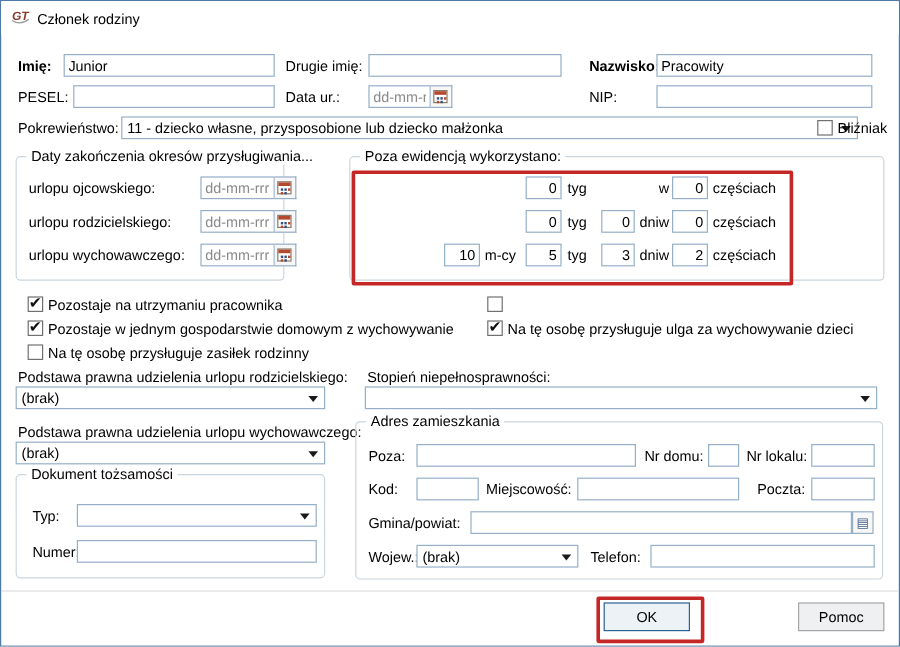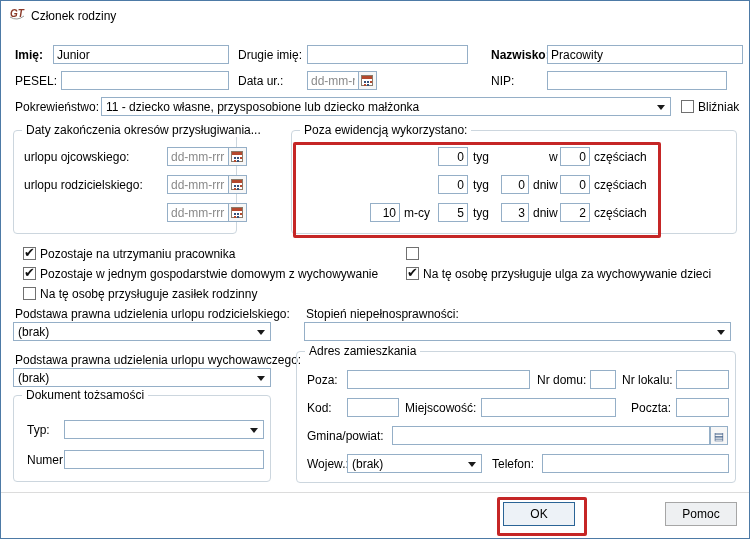--- a/index.html
+++ b/index.html
@@ -63,52 +63,53 @@
       </svg>
     </span>
     <span class="title">Członek rodziny</span>
   </div>
 
   <span class="lbl b" style="left:14px;top:47px">Imię:</span>
   <input class="inp" style="left: 52px; top: 44px; width: 176px;" value="Junior">
   <span class="lbl" style="left:237px;top:47px">Drugie imię:</span>
   <input class="inp" style="left: 306px; top: 44px; width: 161px;" value="">
   <span class="lbl b" style="left:490px;top:47px">Nazwisko:</span>
-  <input class="inp" style="left: 546px; top: 44px; width: 196px;" value="Pracowity">
+  <input class="inp" style="left: 546px; top: 44px; width: 180px;" value="Pracowity">
 
   <span class="lbl" style="left:14px;top:73px">PESEL:</span>
   <input class="inp" style="left: 60px; top: 70px; width: 168px;" value="">
   <span class="lbl" style="left:237px;top:73px">Data ur.:</span>
   <input class="inp" style="left: 306px; top: 70px; width: 52px;" placeholder="dd-mm-rrrr">
   <button class="cal-btn" style="left:358px;top:70px">
     <span class="cal-icon"></span>
   </button>
   <span class="lbl" style="left:490px;top:73px">NIP:</span>
   <input class="inp" style="left: 546px; top: 70px; width: 180px;" value="">
 
   <span class="lbl" style="left:14px;top:99px">Pokrewieństwo:</span>
-  <div class="combo" style="left:100px;top:96px;width:570px">
+  <div class="combo" style="left:100px;top:96px;width:614px">
     <span class="combo-val">11 - dziecko własne, przysposobione lub dziecko małżonka</span>
     <span class="combo-arrow"></span>
   </div>
   <span class="cb" style="left:680px;top:99px"></span>
   <span class="lbl" style="left:697px;top:99px">Bliźniak</span>
 
   <div class="group" style="left:12px;top:129px;width:224px;height:104px">
     <span class="legend">Daty zakończenia okresów przysługiwania...</span>
     <span class="lbl" style="left:10px;top:19px">urlopu ojcowskiego:</span>
     <input class="inp" style="left: 153px; top: 16px; width: 62px;" placeholder="dd-mm-rrrr">
     <button class="cal-btn" style="left:215px;top:16px">
         <span class="cal-icon"></span>
       </button>
     <span class="lbl" style="left:10px;top:47px">urlopu rodzicielskiego:</span>
     <input class="inp" style="left: 153px; top: 44px; width: 62px;" placeholder="dd-mm-rrrr">
     <button class="cal-btn" style="left:215px;top:44px">
         <span class="cal-icon"></span>
       </button>
+    <span class="lbl" style="left:10px;top:75px">urlopu wychowawczego:</span>
     <input class="inp" style="left: 153px; top: 72px; width: 62px;" placeholder="dd-mm-rrrr">
     <button class="cal-btn" style="left:215px;top:72px">
         <span class="cal-icon"></span>
       </button>
   </div>
 
   <div class="group" style="left:290px;top:129px;width:446px;height:104px">
     <span class="legend">Poza ewidencją wykorzystano:</span>
 
     <input class="inp num" style="left: 146px; top: 16px; width: 30px;" value="0">

